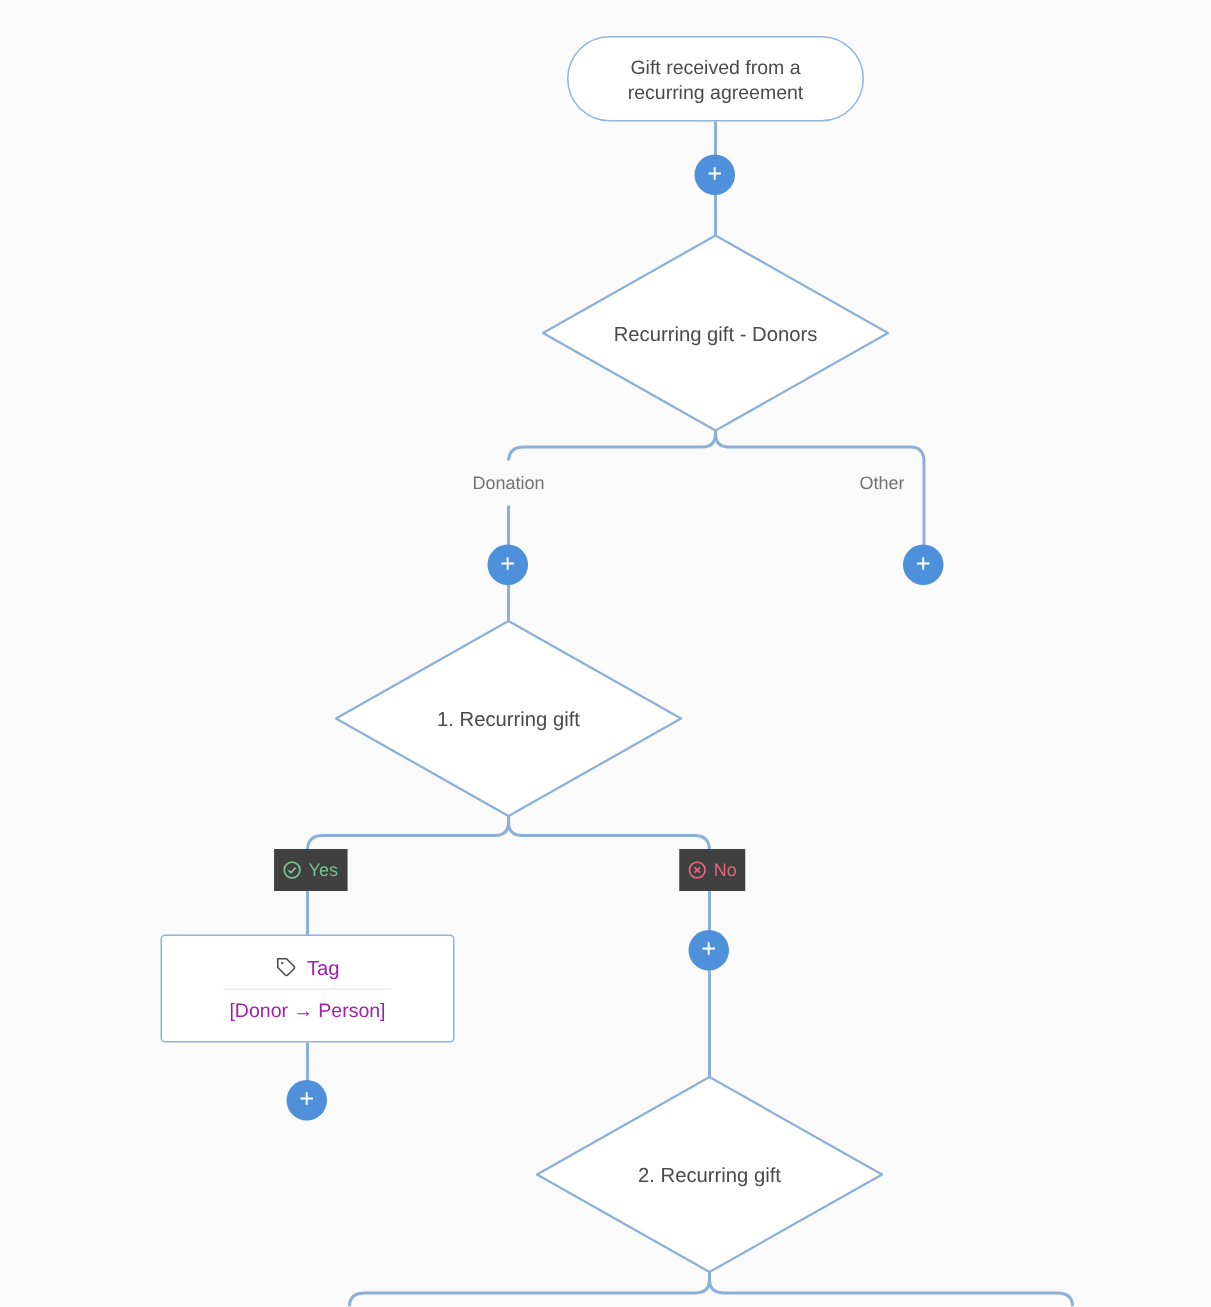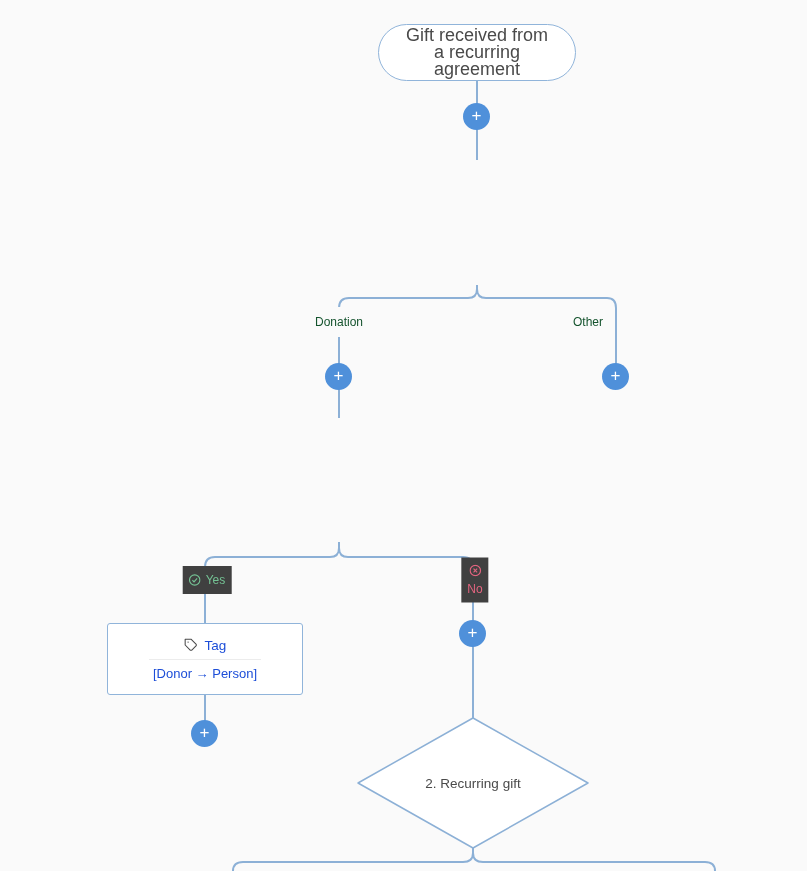--- a/index.html
+++ b/index.html
@@ -14,21 +14,21 @@
   svg.connectors { position: absolute; left: 0; top: 0; z-index: 0; }
 
   .node-pill {
     position: absolute; z-index: 1;
     width: 198px; height: 57px;
     background: #ffffff;
     border: 1px solid #90b4da;
     border-radius: 29px;
     display: flex; align-items: center; justify-content: center;
     text-align: center;
-    font-size: 18px; line-height: 17px; color: #4a4a4a;
+    font-size: 13px; line-height: 17px; color: #4a4a4a;
     padding: 0 20px;
   }
 
   .diamond { position: absolute; z-index: 1; width: 236px; height: 134px; }
   .diamond svg { position: absolute; inset: 0; display: block; }
   .diamond .diamond-label {
     position: absolute; inset: 0; z-index: 1;
     display: flex; align-items: center; justify-content: center;
     font-size: 13.5px; color: #4a4a4a; text-align: center;
   }
@@ -43,21 +43,21 @@
     color: #ffffff; font-size: 17px; font-weight: 300;
     cursor: pointer; padding: 0;
     font-family: "Liberation Sans", sans-serif;
   }
   .plus-btn span { transform: translateY(-1px); }
 
   .branch-label {
     position: absolute; z-index: 2;
     transform: translate(-50%, -50%);
     background: #fafafa;
-    color: #14532d;
+    color: #737373;
     font-size: 12px;
     padding: 8px 7px;
     white-space: nowrap;
   }
 
   .outcome-label {
     position: absolute; z-index: 2;
     transform: translate(-50%, -50%);
     background: #404040;
     font-size: 12px;
@@ -70,21 +70,21 @@
   .outcome-label svg { display: block; }
 
   .node-action {
     position: absolute; z-index: 1;
     width: 196px; height: 72px;
     background: #ffffff;
     border: 1px solid #90b4da;
     border-radius: 3px;
     display: flex; flex-direction: column;
     align-items: center; justify-content: center;
-    color: #1d4ed8;
+    color: #a21caf;
   }
   .node-action .action-title {
     display: flex; align-items: center; gap: 7px;
     font-size: 13.5px;
   }
   .node-action .action-divider {
     width: 112px; height: 1px; background: #ececec;
     margin: 6px 0 6px 0;
   }
   .node-action .action-detail { font-size: 13px; }
@@ -113,40 +113,52 @@
   </svg>
 
   <div class="node-pill" style="left:378px; top:24px;">
     <span>Gift received from a recurring agreement</span>
   </div>
 
   <button class="plus-btn" style="left:463px; top:103px;">
     <span>+</span>
   </button>
 
+  <div class="diamond" style="left:359px; top:155px;">
+    <svg width="236" height="134" viewBox="0 0 236 134">
+      <polygon points="118,2 233,67 118,132 3,67" fill="#ffffff" stroke="#8cb0d6" stroke-width="1.5" stroke-linejoin="round"></polygon>
+    </svg>
+    <div class="diamond-label">Recurring gift - Donors</div>
+  </div>
 
   <div class="branch-label" style="left:339px; top:322px;">Donation</div>
   <div class="branch-label" style="left:588px; top:322px;">Other</div>
 
   <button class="plus-btn" style="left:325px; top:363px;">
     <span>+</span>
   </button>
   <button class="plus-btn" style="left:602px; top:363px;">
     <span>+</span>
   </button>
 
+  <div class="diamond" style="left:221px; top:412px;">
+    <svg width="236" height="134" viewBox="0 0 236 134">
+      <polygon points="118,2 233,67 118,132 3,67" fill="#ffffff" stroke="#8cb0d6" stroke-width="1.5" stroke-linejoin="round"></polygon>
+    </svg>
+    <div class="diamond-label">1. Recurring gift</div>
+  </div>
 
   <div class="outcome-label yes" style="left:207px; top:580px;">
     <svg width="12" height="12" viewBox="0 0 12 12" fill="none" stroke="#74c294" stroke-width="1.2">
       <circle cx="6" cy="6" r="5.2"></circle>
       <polyline points="3.7,6.2 5.3,7.8 8.4,4.4"></polyline>
     </svg>
     <span>Yes</span>
   </div>
-  <div class="outcome-label no" style="left:475px; top:580px;flex-direction:column;">
+  <div class="outcome-label no" style="left:475px; top:580px;">
     <svg width="12" height="12" viewBox="0 0 12 12" fill="none" stroke="#e2647f" stroke-width="1.2">
       <circle cx="6" cy="6" r="5.2"></circle>
       <line x1="4.2" y1="4.2" x2="7.8" y2="7.8"></line>
       <line x1="7.8" y1="4.2" x2="4.2" y2="7.8"></line>
     </svg>
     <span>No</span>
   </div>
 
   <div class="node-action" style="left:107px; top:623px;">
     <div class="action-title">

